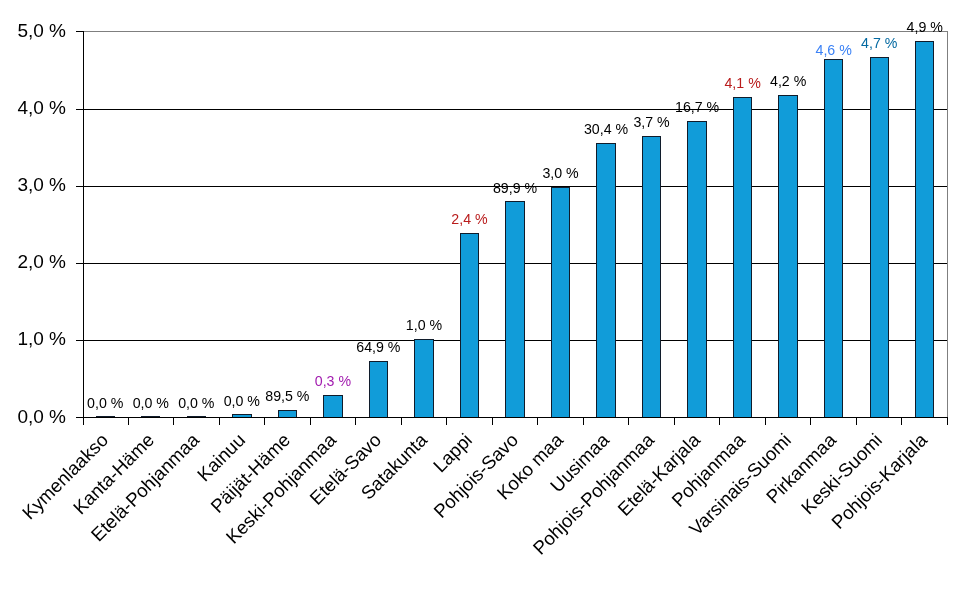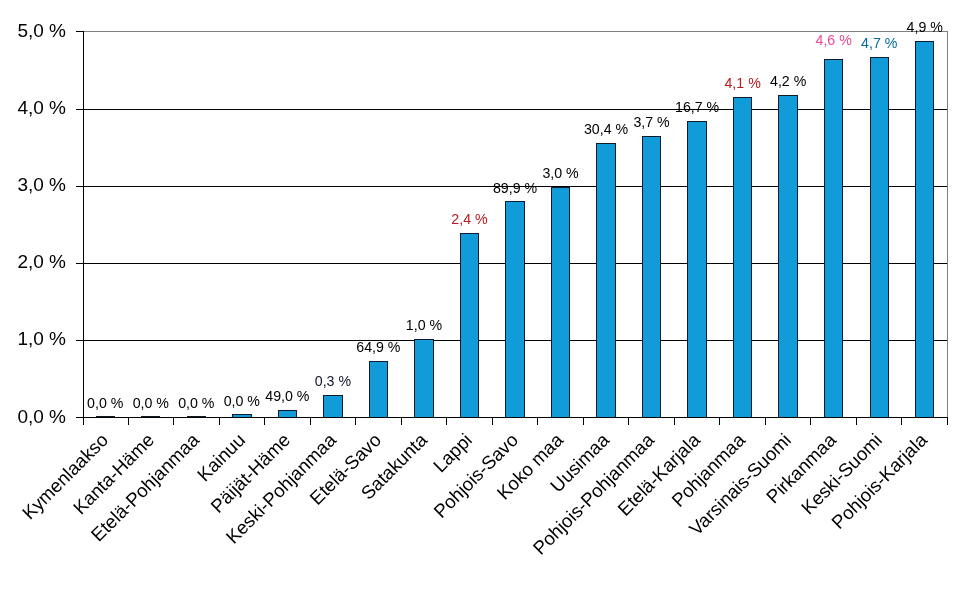--- a/index.html
+++ b/index.html
@@ -54,33 +54,33 @@
       <div class="bar" style="left:778.457894736842px;top:94.67600000000006px;width:19.4px;height:323.32399999999996px;background:#119cd9;border:1px solid #101c2b"></div>
       <div class="bar" style="left:823.9842105263158px;top:59.16400000000006px;width:19.4px;height:358.83599999999996px;background:#119cd9;border:1px solid #101c2b"></div>
       <div class="bar" style="left:869.5105263157894px;top:56.84800000000003px;width:19.4px;height:361.152px;background:#119cd9;border:1px solid #101c2b"></div>
       <div class="bar" style="left:915.0368421052631px;top:40.63600000000004px;width:19.4px;height:377.364px;background:#119cd9;border:1px solid #101c2b"></div>
     </div>
   <div class="layer" id="vlab-layer">
       <div class="dlabel" style="left:55.26315789473685px;top:396px;width:100px;color:#000000">0,0 %</div>
       <div class="dlabel" style="left:100.78947368421052px;top:396px;width:100px;color:#000000">0,0 %</div>
       <div class="dlabel" style="left:146.31578947368422px;top:396px;width:100px;color:#000000">0,0 %</div>
       <div class="dlabel" style="left:191.8421052631579px;top:393.684px;width:100px;color:#000000">0,0 %</div>
-      <div class="dlabel" style="left:237.36842105263156px;top:389.052px;width:100px;color:#000000">49,0 %</div>
-      <div class="dlabel" style="left:282.89473684210526px;top:374.384px;width:100px;color:#0f172a">0,3 %</div>
+      <div class="dlabel" style="left:237.36842105263156px;top:389.052px;width:100px;color:#000000">89,5 %</div>
+      <div class="dlabel" style="left:282.89473684210526px;top:374.384px;width:100px;color:#a21caf">0,3 %</div>
       <div class="dlabel" style="left:328.42105263157896px;top:340.416px;width:100px;color:#000000">64,9 %</div>
       <div class="dlabel" style="left:373.94736842105266px;top:318.02799999999996px;width:100px;color:#000000">1,0 %</div>
       <div class="dlabel" style="left:419.4736842105263px;top:212.264px;width:100px;color:#b91c1c">2,4 %</div>
       <div class="dlabel" style="left:465px;top:180.61199999999997px;width:100px;color:#000000">89,9 %</div>
       <div class="dlabel" style="left:510.52631578947376px;top:165.94400000000002px;width:100px;color:#000000">3,0 %</div>
       <div class="dlabel" style="left:556.0526315789474px;top:121.94000000000001px;width:100px;color:#000000">30,4 %</div>
       <div class="dlabel" style="left:601.578947368421px;top:114.99200000000003px;width:100px;color:#000000">3,7 %</div>
       <div class="dlabel" style="left:647.1052631578948px;top:100.32400000000003px;width:100px;color:#000000">16,7 %</div>
       <div class="dlabel" style="left:692.6315789473684px;top:76.39200000000001px;width:100px;color:#b91c1c">4,1 %</div>
       <div class="dlabel" style="left:738.1578947368421px;top:74.07600000000004px;width:100px;color:#000000">4,2 %</div>
-      <div class="dlabel" style="left:783.6842105263158px;top:33px;width:100px;color:#ec4899">4,6 %</div>
+      <div class="dlabel" style="left:783.6842105263158px;top:43px;width:100px;color:#3b82f6">4,6 %</div>
       <div class="dlabel" style="left:829.2105263157895px;top:36.248000000000005px;width:100px;color:#0369a1">4,7 %</div>
       <div class="dlabel" style="left:874.7368421052631px;top:20.036000000000012px;width:100px;color:#000000">4,9 %</div>
     </div>
   <div class="layer" id="axes-layer">
       <div class="ytick" style="left:75.5px;top:417.3px;background:#000000"></div>
       <div class="ytick" style="left:75.5px;top:340.1px;background:#000000"></div>
       <div class="ytick" style="left:75.5px;top:262.9px;background:#000000"></div>
       <div class="ytick" style="left:75.5px;top:185.70000000000002px;background:#000000"></div>
       <div class="ytick" style="left:75.5px;top:108.5px;background:#000000"></div>
       <div class="ytick" style="left:75.5px;top:31.30000000000001px;background:#000000"></div>

